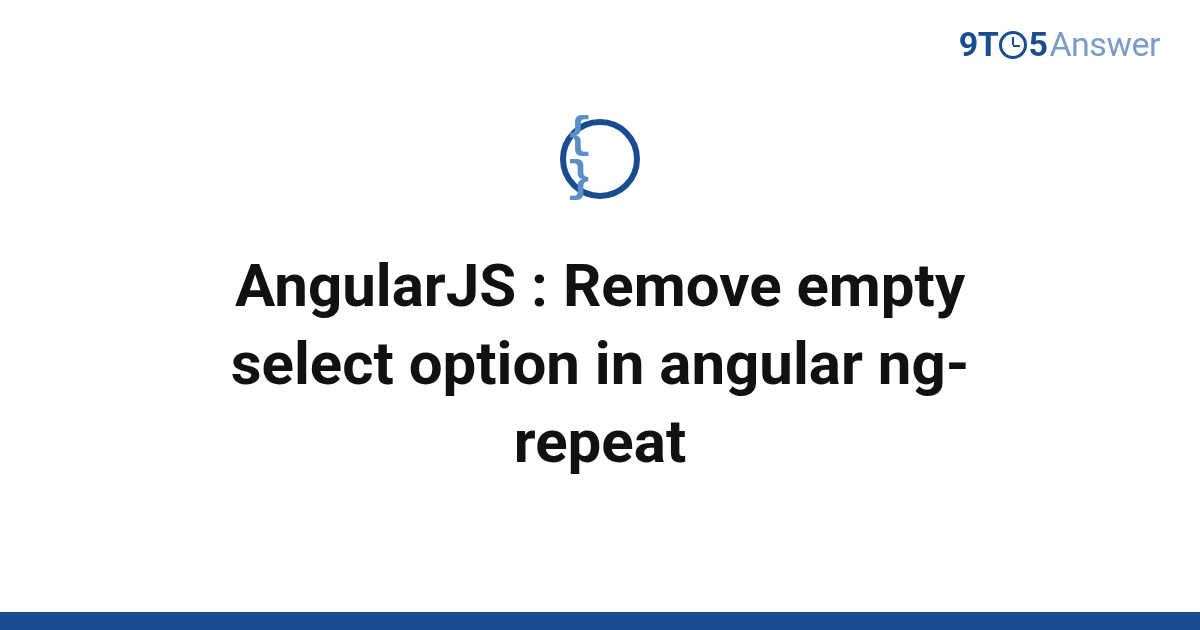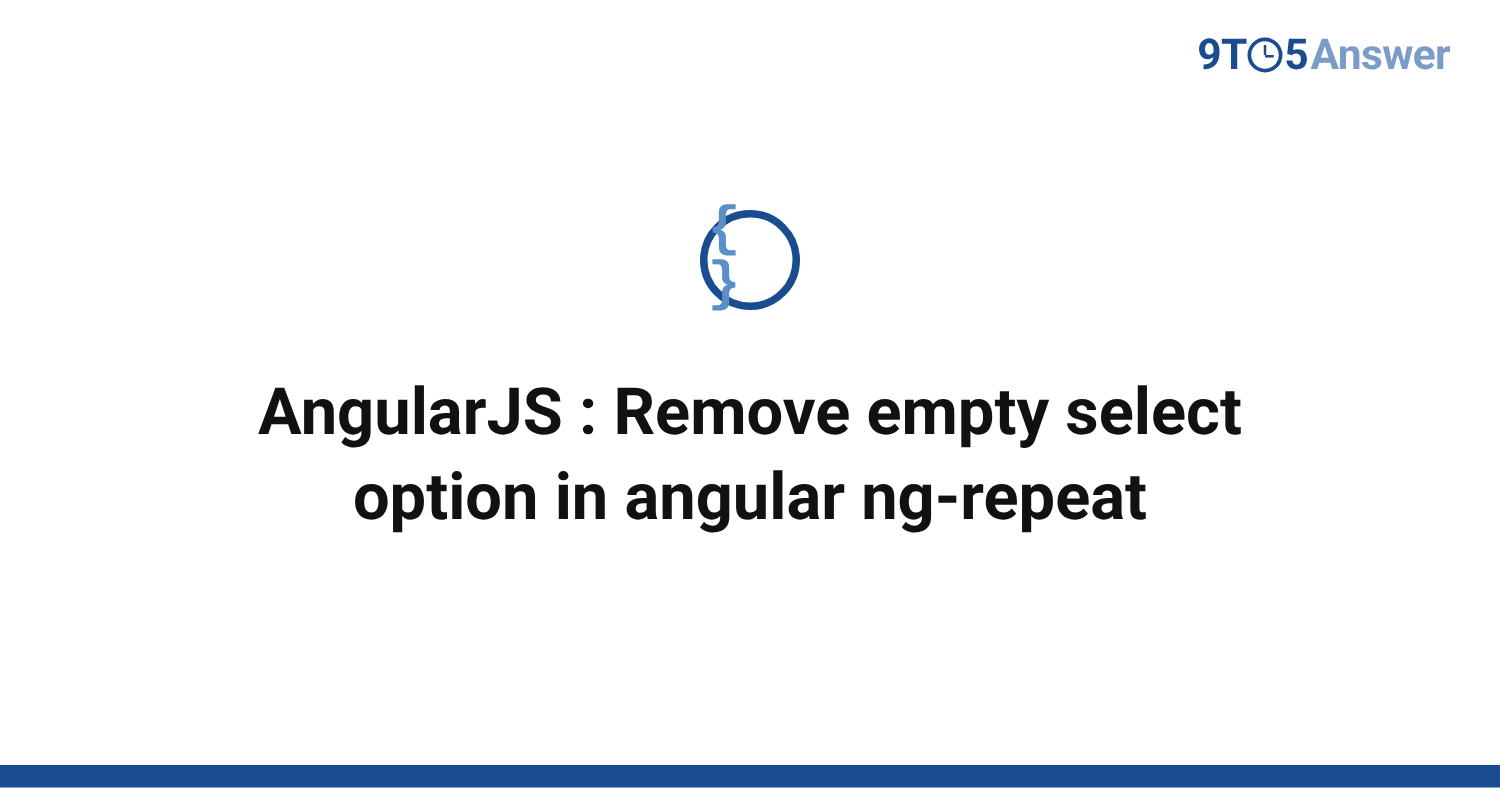--- a/index.html
+++ b/index.html
@@ -63,21 +63,21 @@
       background: #1a4d8f;
       top: 11px;
       left: 50%;
     }
     .logo .five {
       color: #1a4d8f;
       font-weight: 700;
     }
     .logo .answer {
       color: #7a9cc6;
-      font-weight: 700;
+      font-weight: 400;
       margin-left: 2px;
     }
     .content {
       position: absolute;
       top: 0;
       left: 0;
       width: 100%;
       height: 100%;
       display: flex;
       flex-direction: column;
@@ -99,21 +99,21 @@
       font-size: 44px;
       font-weight: 700;
       color: #5b8fc7;
       letter-spacing: 4px;
       font-family: "Courier New", monospace;
       line-height: 1;
       position: relative;
       top: -2px;
     }
     .title {
-      font-size: 52px;
+      font-size: 60px;
       font-weight: 700;
       color: #111111;
       text-align: center;
       line-height: 1.3;
       max-width: 960px;
       padding: 0 40px;
     }
     .bottom-bar {
       position: absolute;
       bottom: 0;

